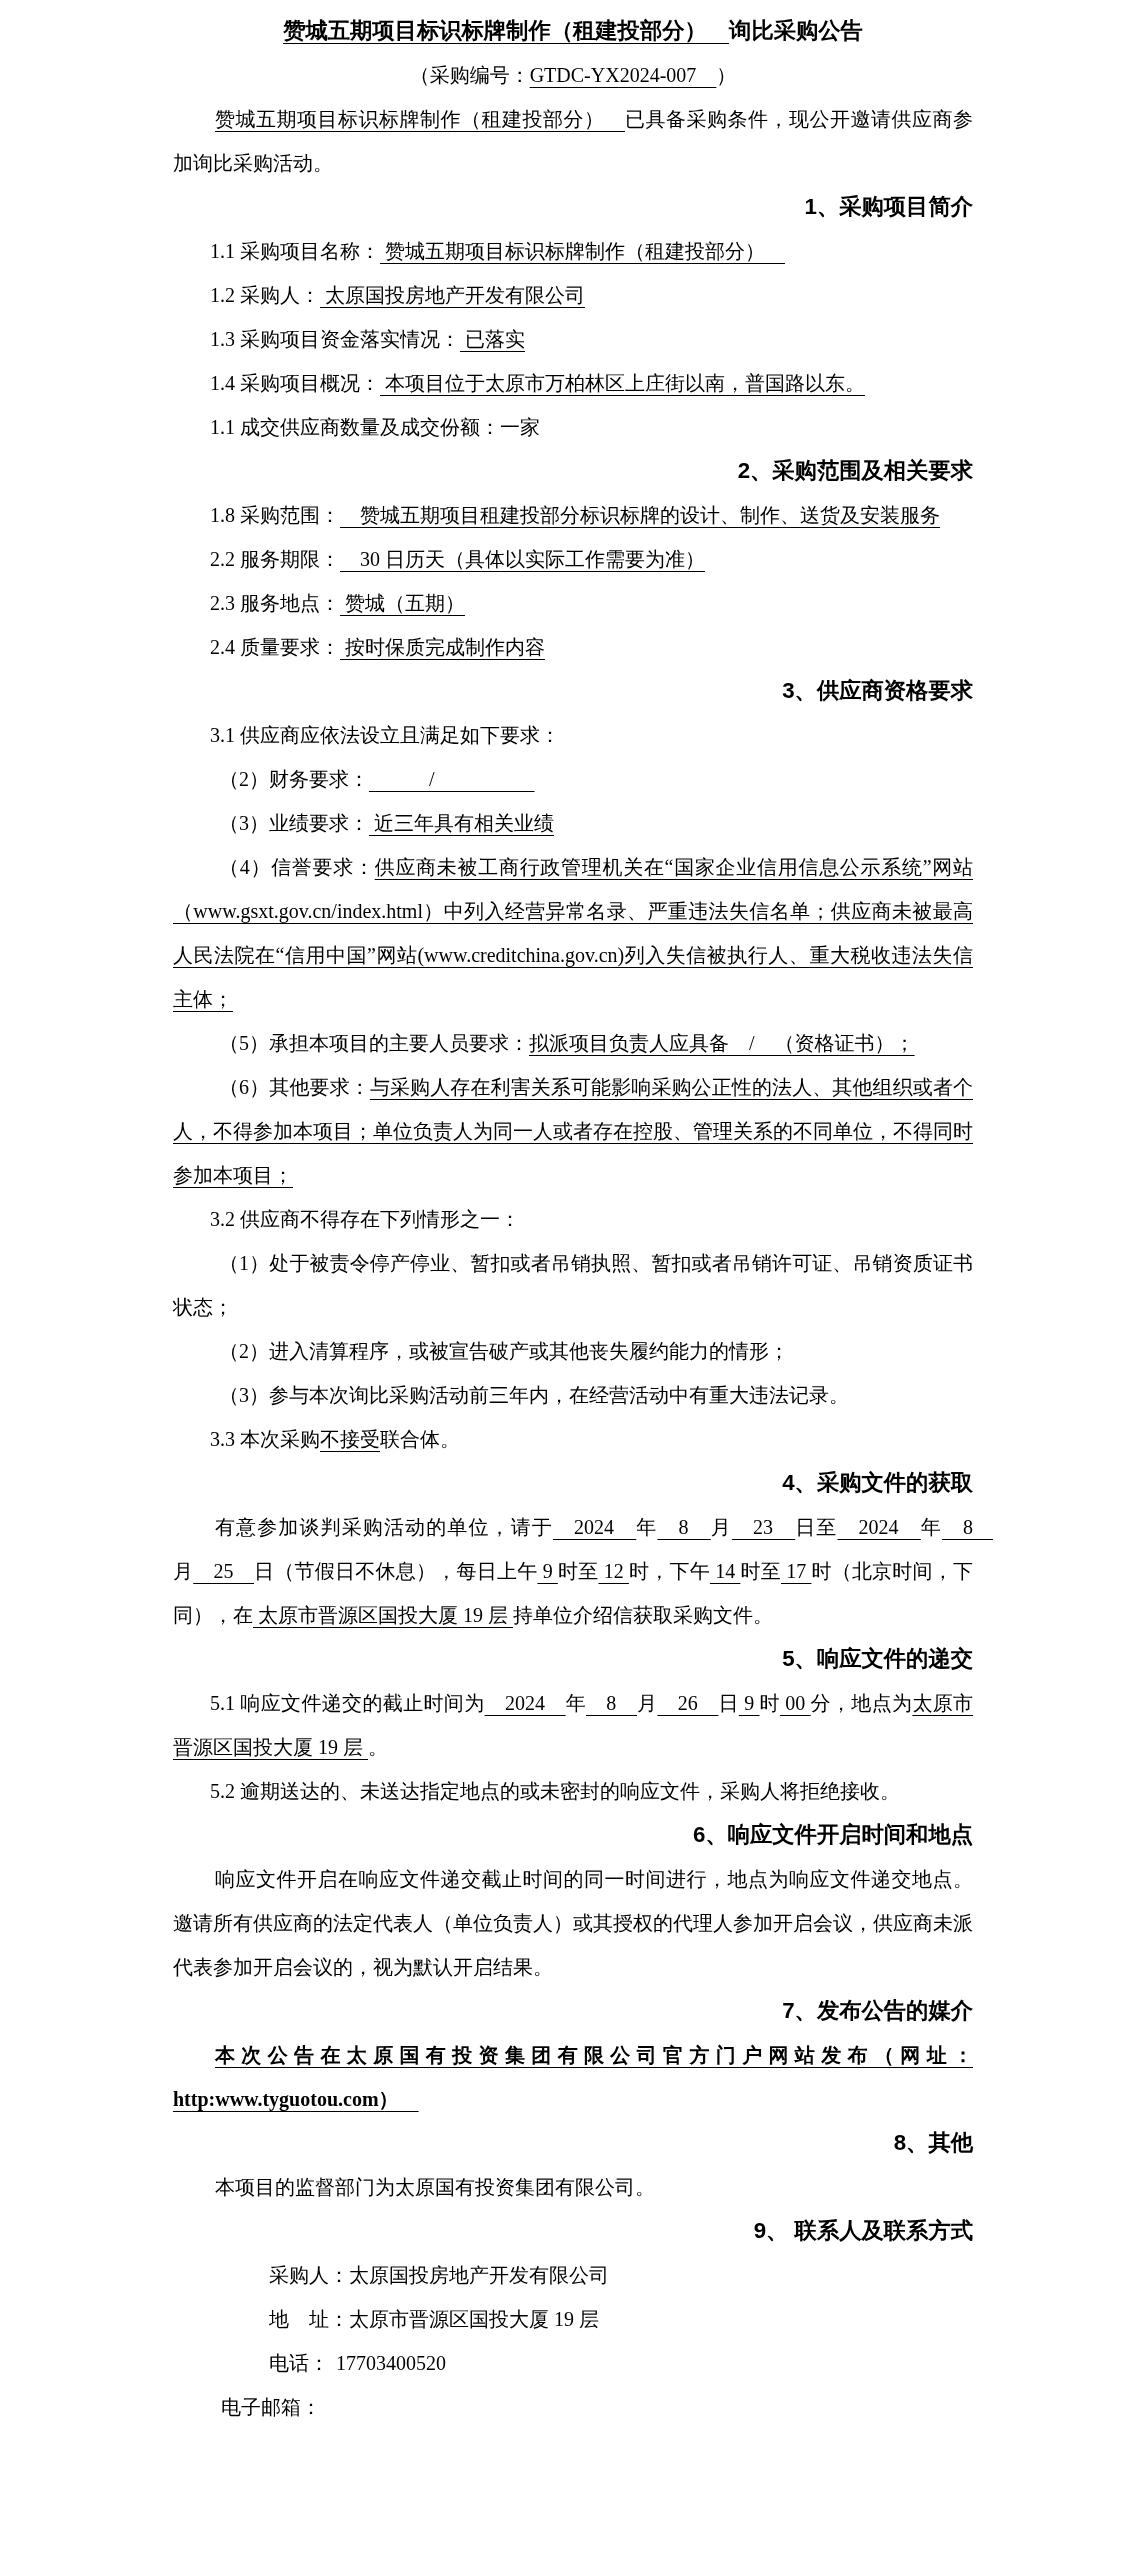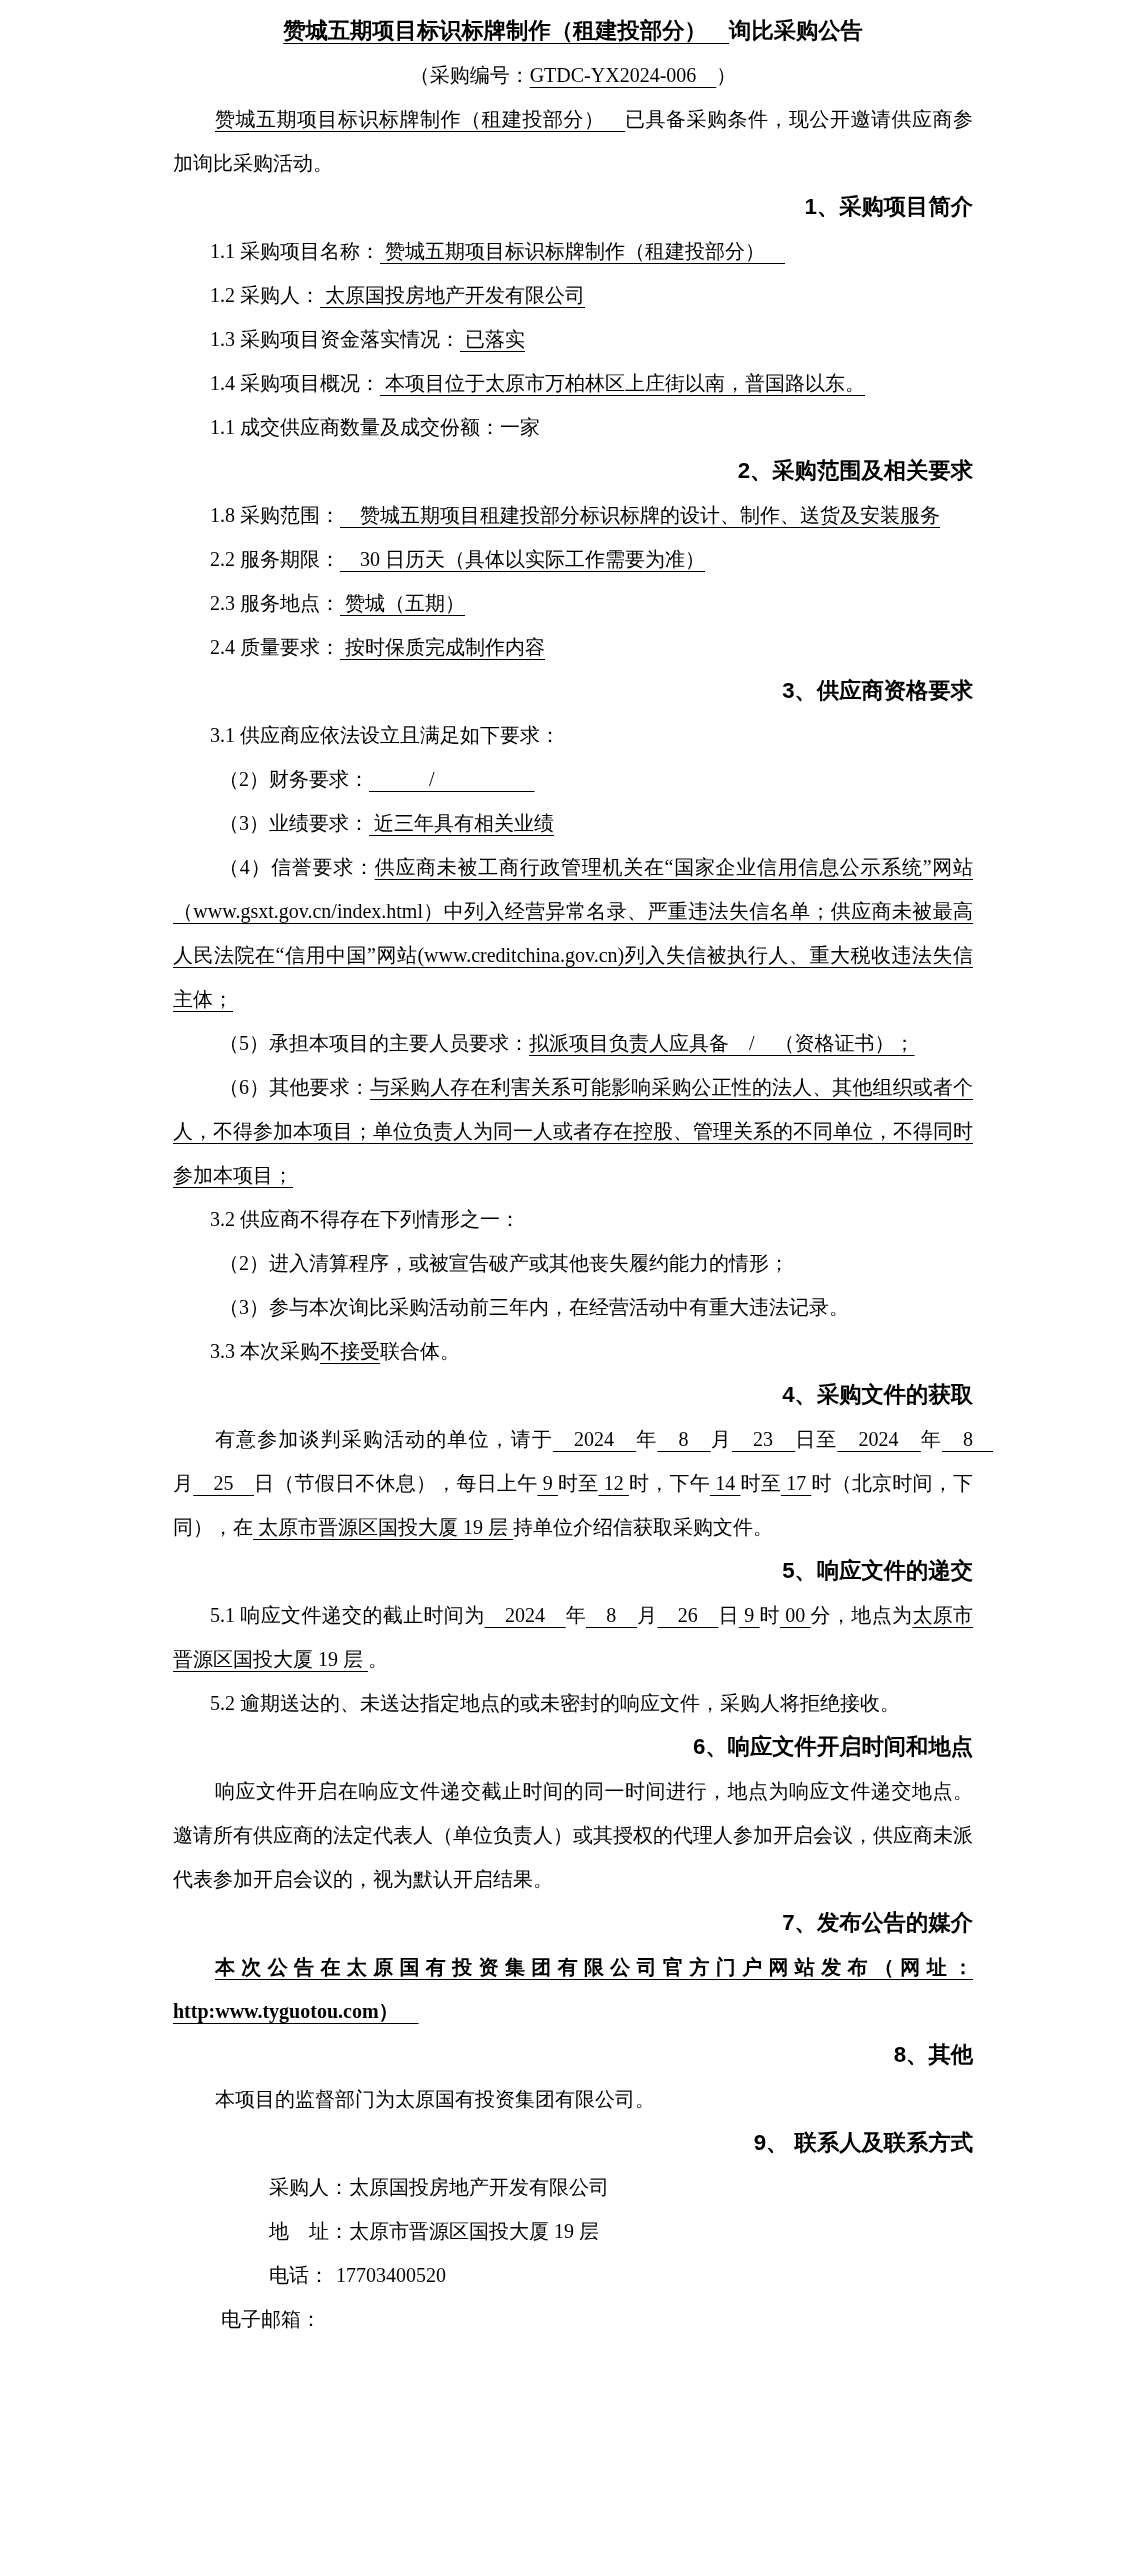--- a/index.html
+++ b/index.html
@@ -23,41 +23,42 @@
   .u{text-decoration:underline;text-underline-offset:5px;text-decoration-thickness:1.4px;}
   .b{font-weight:bold;}
   .label{display:inline-block;min-width:115px;}
 </style>
 </head>
 <body>
 
 <div class="page">
   <div id="doc-body">
       <p class="blk title"><span class="run u"> 赞城五期项目标识标牌制作（租建投部分）　</span><span class="run">询比采购公告</span></p>
-      <p class="blk subtitle"><span class="run">（采购编号：</span><span class="run u">GTDC-YX2024-006　</span><span class="run">）</span></p>
+      <p class="blk subtitle"><span class="run">（采购编号：</span><span class="run u">GTDC-YX2024-007　</span><span class="run">）</span></p>
       <p class="blk para"><span class="run u"> 赞城五期项目标识标牌制作（租建投部分）　</span><span class="run">已具备采购条件，现公开邀请供应商参加询比采购活动。</span></p>
       <p class="blk heading"><span class="run">1、采购项目简介</span></p>
       <p class="blk item1"><span class="run">1.1 采购项目名称：</span><span class="run u"> 赞城五期项目标识标牌制作（租建投部分）　</span></p>
       <p class="blk item1"><span class="run">1.2 采购人：</span><span class="run u"> 太原国投房地产开发有限公司 </span></p>
       <p class="blk item1"><span class="run">1.3 采购项目资金落实情况：</span><span class="run u"> 已落实 </span></p>
       <p class="blk item1"><span class="run">1.4 采购项目概况：</span><span class="run u"> 本项目位于太原市万柏林区上庄街以南，普国路以东。 </span></p>
       <p class="blk item1"><span class="run">1.1 成交供应商数量及成交份额：一家</span></p>
       <p class="blk heading"><span class="run">2、采购范围及相关要求</span></p>
       <p class="blk item1"><span class="run">1.8 采购范围：</span><span class="run u">　赞城五期项目租建投部分标识标牌的设计、制作、送货及安装服务 </span></p>
       <p class="blk item1"><span class="run">2.2 服务期限：</span><span class="run u">　30 日历天（具体以实际工作需要为准） </span></p>
       <p class="blk item1"><span class="run">2.3 服务地点：</span><span class="run u"> 赞城（五期） </span></p>
       <p class="blk item1"><span class="run">2.4 质量要求：</span><span class="run u"> 按时保质完成制作内容 </span></p>
       <p class="blk heading"><span class="run">3、供应商资格要求</span></p>
       <p class="blk item1"><span class="run">3.1 供应商应依法设立且满足如下要求：</span></p>
       <p class="blk item2"><span class="run">（2）财务要求：</span><span class="run u">　　　/　　　　　</span></p>
       <p class="blk item2"><span class="run">（3）业绩要求：</span><span class="run u"> 近三年具有相关业绩 </span></p>
       <p class="blk item2"><span class="run">（4）信誉要求：</span><span class="run u">供应商未被工商行政管理机关在“国家企业信用信息公示系统”网站（www.gsxt.gov.cn/index.html）中列入经营异常名录、严重违法失信名单；供应商未被最高人民法院在“信用中国”网站(www.creditchina.gov.cn)列入失信被执行人、重大税收违法失信主体；</span></p>
       <p class="blk item2"><span class="run">（5）承担本项目的主要人员要求：</span><span class="run u">拟派项目负责人应具备　/　（资格证书）；</span></p>
       <p class="blk item2"><span class="run">（6）其他要求：</span><span class="run u">与采购人存在利害关系可能影响采购公正性的法人、其他组织或者个人，不得参加本项目；单位负责人为同一人或者存在控股、管理关系的不同单位，不得同时参加本项目；</span></p>
       <p class="blk item1"><span class="run">3.2 供应商不得存在下列情形之一：</span></p>
+      <p class="blk item2"><span class="run">（1）处于被责令停产停业、暂扣或者吊销执照、暂扣或者吊销许可证、吊销资质证书状态；</span></p>
       <p class="blk item2"><span class="run">（2）进入清算程序，或被宣告破产或其他丧失履约能力的情形；</span></p>
       <p class="blk item2"><span class="run">（3）参与本次询比采购活动前三年内，在经营活动中有重大违法记录。</span></p>
       <p class="blk item1"><span class="run">3.3 本次采购</span><span class="run u">不接受</span><span class="run">联合体。</span></p>
       <p class="blk heading"><span class="run">4、采购文件的获取</span></p>
       <p class="blk para"><span class="run">有意参加谈判采购活动的单位，请于</span><span class="run u">　2024　</span><span class="run">年</span><span class="run u">　8　</span><span class="run">月</span><span class="run u">　23　</span><span class="run">日至</span><span class="run u">　2024　</span><span class="run">年</span><span class="run u">　8　</span><span class="run">月</span><span class="run u">　25　</span><span class="run">日（节假日不休息），每日上午</span><span class="run u"> 9 </span><span class="run">时至</span><span class="run u"> 12 </span><span class="run">时，下午</span><span class="run u"> 14 </span><span class="run">时至</span><span class="run u"> 17 </span><span class="run">时（北京时间，下同），在</span><span class="run u"> 太原市晋源区国投大厦 19 层 </span><span class="run"> 持单位介绍信获取采购文件。</span></p>
       <p class="blk heading"><span class="run">5、响应文件的递交</span></p>
       <p class="blk item1"><span class="run">5.1 响应文件递交的截止时间为</span><span class="run u">　2024　</span><span class="run">年</span><span class="run u">　8　</span><span class="run">月</span><span class="run u">　26　</span><span class="run">日</span><span class="run u"> 9 </span><span class="run">时</span><span class="run u"> 00 </span><span class="run">分，地点为</span><span class="run u">太原市晋源区国投大厦 19 层 </span><span class="run">。</span></p>
       <p class="blk item1"><span class="run">5.2 逾期送达的、未送达指定地点的或未密封的响应文件，采购人将拒绝接收。</span></p>
       <p class="blk heading"><span class="run">6、响应文件开启时间和地点</span></p>
       <p class="blk para"><span class="run">响应文件开启在响应文件递交截止时间的同一时间进行，地点为响应文件递交地点。邀请所有供应商的法定代表人（单位负责人）或其授权的代理人参加开启会议，供应商未派代表参加开启会议的，视为默认开启结果。</span></p>

